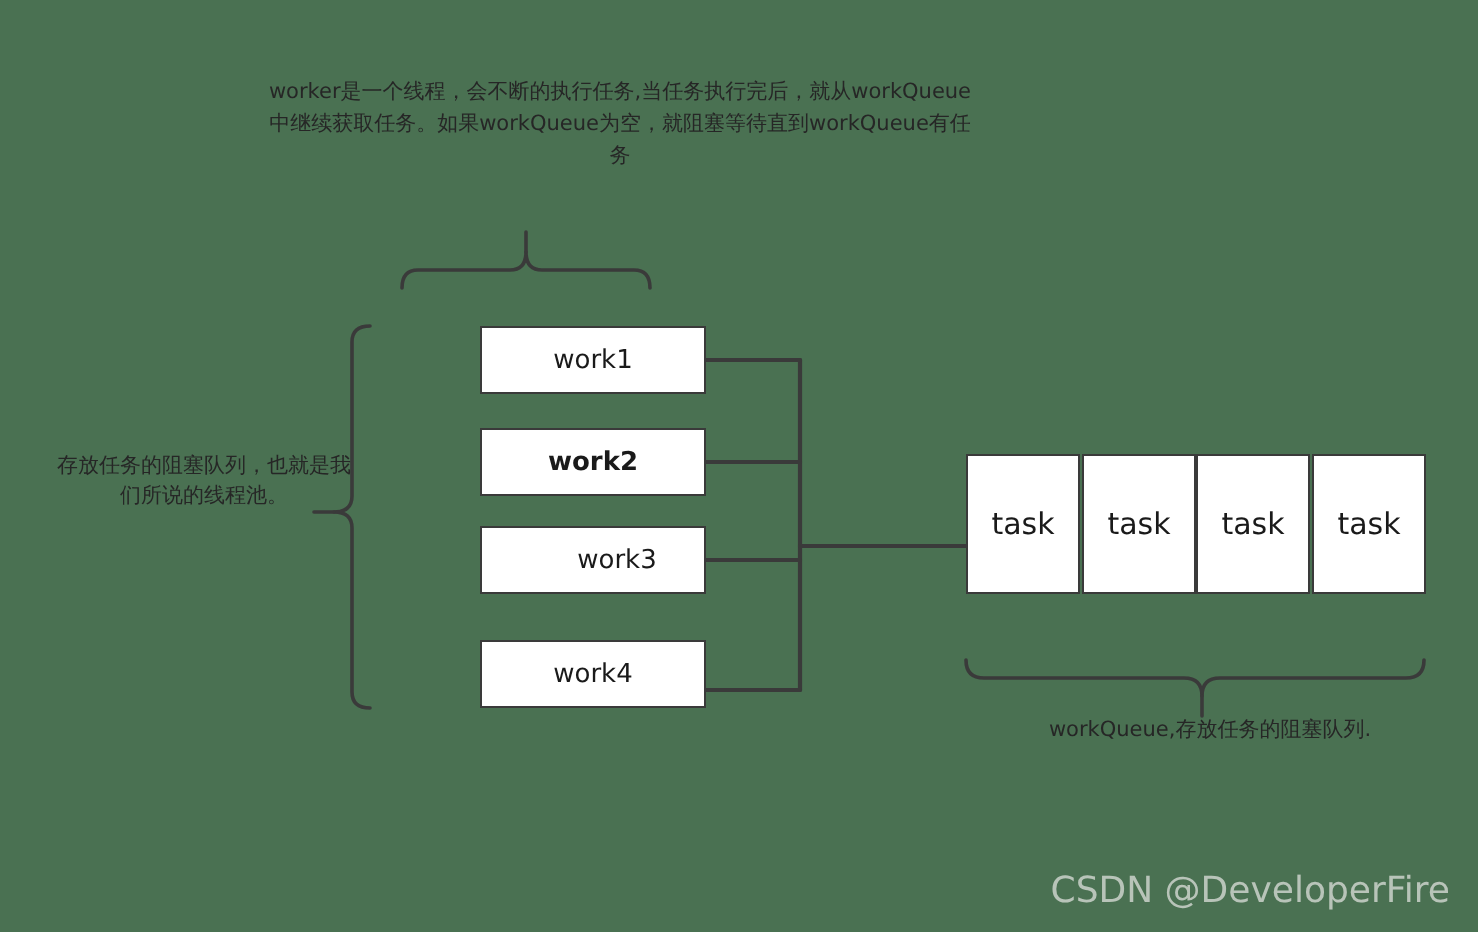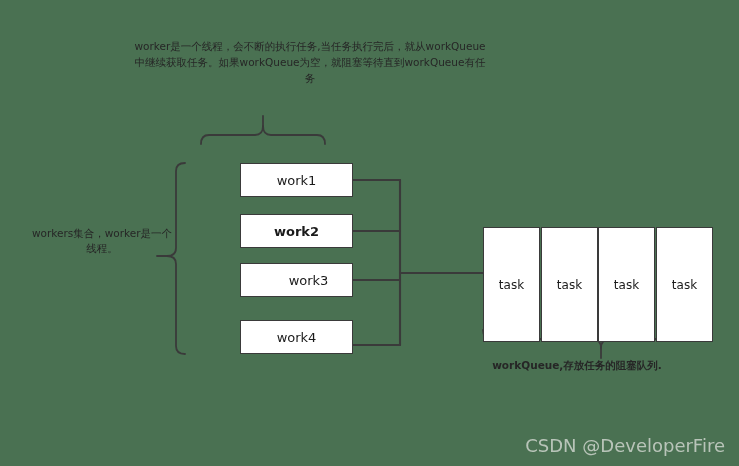--- a/index.html
+++ b/index.html
@@ -37,25 +37,24 @@
     width: 352px;
     margin-left: 24px;
   }
   #anno-workers {
     left: 28px;
     top: 226px;
     width: 148px;
     line-height: 15px;
   }
   #anno-queue {
-    left: 460px;
+    left: 488px;
     top: 358px;
     width: 234px;
     line-height: 15px;
-    font-weight: bold;
   }
   
   .box {
     position: absolute;
     background: #ffffff;
     border: 1.6px solid #3a3a3a;
     box-sizing: border-box;
     display: flex;
     align-items: center;
     justify-content: center;
@@ -70,22 +69,22 @@
     margin-left: 16px;
   }
   #work-1 { top: 163px; }
   #work-2 { top: 214px; font-weight: bold; }
   #work-3 { top: 263px; padding-left: 24px; }
   #work-4 { top: 320px; text-align: center; }
 
   .task-box {
     top: 227px;
     width: 57px;
-    height: 115px;
-    font-size: 12px;
+    height: 70px;
+    font-size: 15px;
   }
   #task-1 { left: 483px; }
   #task-2 { left: 541px; }
   #task-3 { left: 598px; }
   #task-4 { left: 656px; }
 
   
   #watermark {
     position: absolute;
     right: 14px;
@@ -125,21 +124,21 @@
   <g fill="#3a3a3a" stroke="none">
     <polygon points="320,180 336,174 336,186"></polygon>
     <polygon points="320,231 336,225 336,237"></polygon>
     <polygon points="320,280 336,274 336,286"></polygon>
     <polygon points="320,345 336,339 336,351"></polygon>
   </g>
 </svg>
 
 <div class="anno" id="anno-worker">worker是一个线程，会不断的执行任务,当任务执行完后，就从workQueue中继续获取任务。如果workQueue为空，就阻塞等待直到workQueue有任务</div>
 
-<div class="anno" id="anno-workers">workers集合，worker是一个线程。</div>
+<div class="anno" id="anno-workers">存放任务的阻塞队列，也就是我们所说的线程池。</div>
 
 <div class="anno" id="anno-queue">workQueue,存放任务的阻塞队列.</div>
 
 <div class="box work-box" id="work-1">work1</div>
 <div class="box work-box" id="work-2">work2</div>
 <div class="box work-box" id="work-3">work3</div>
 <div class="box work-box" id="work-4">work4</div>
 
 <div class="box task-box" id="task-1">task</div>
 <div class="box task-box" id="task-2">task</div>

